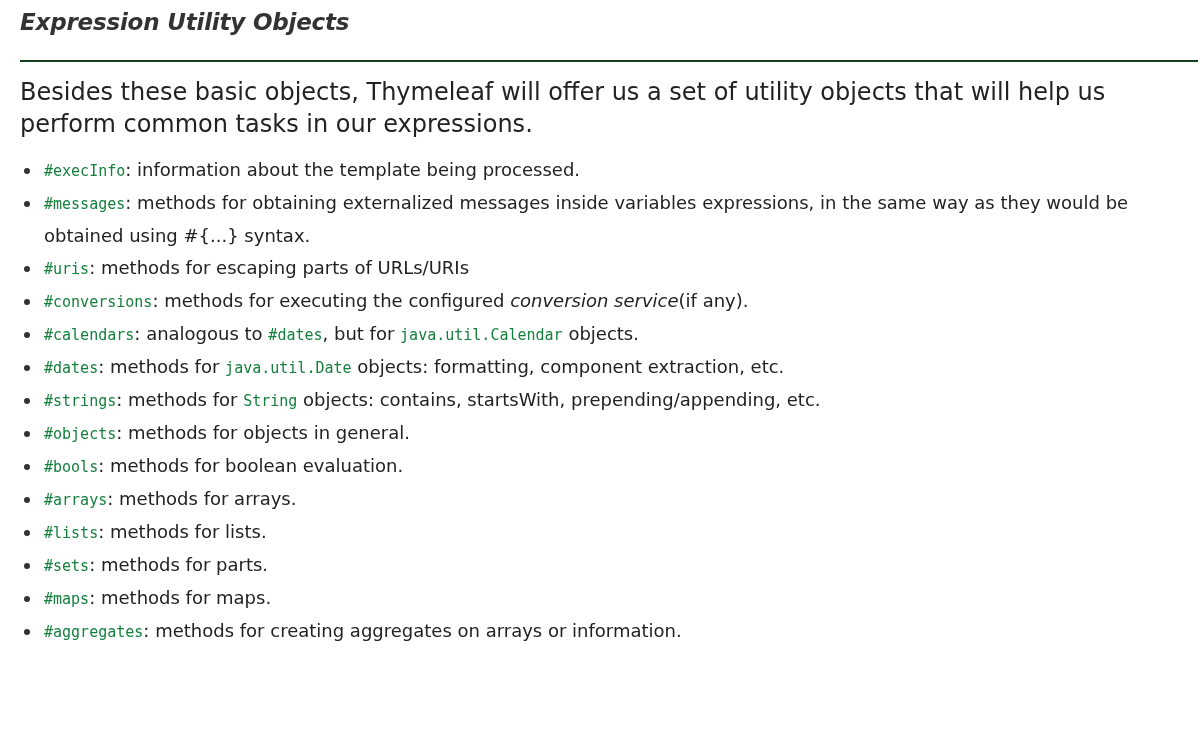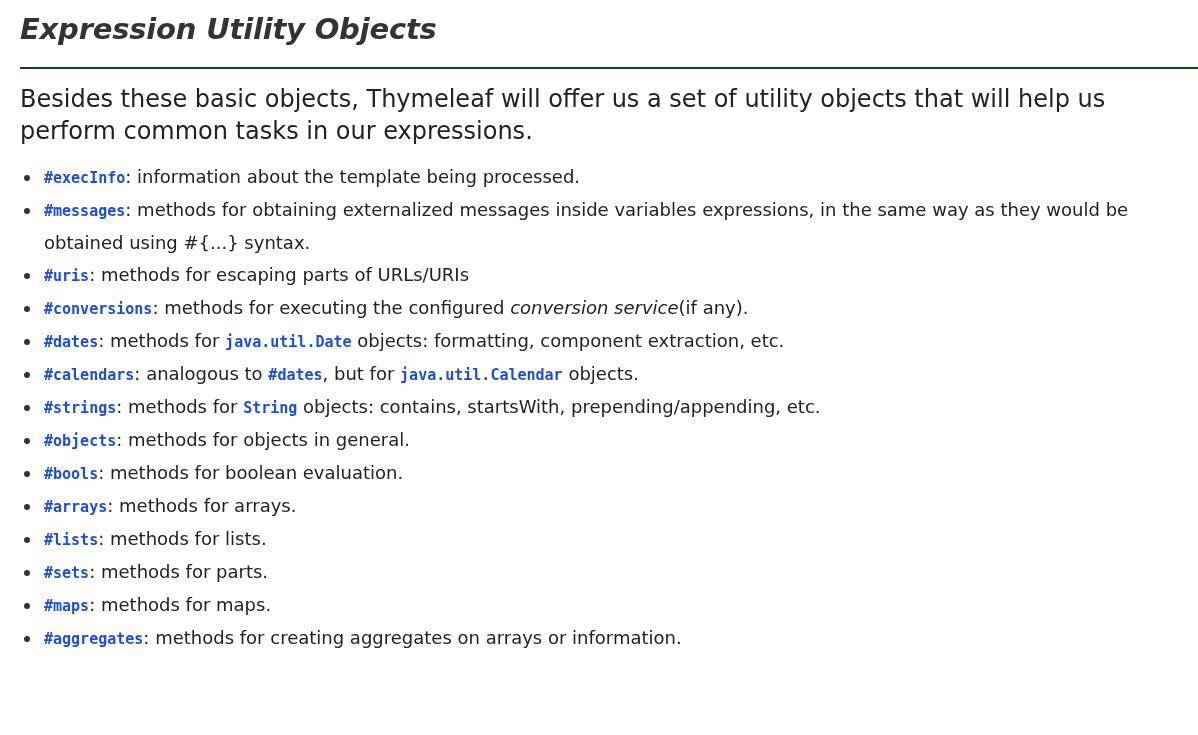--- a/index.html
+++ b/index.html
@@ -13,27 +13,27 @@
     overflow: hidden;
     font-family: "DejaVu Sans", "Liberation Sans", sans-serif;
     color: #222222;
     -webkit-font-smoothing: antialiased;
   }
   .page {
     padding: 0 20px;
     box-sizing: border-box;
   }
   .section-title {
-    font-size: 29px;
+    font-size: 23px;
     font-weight: bold;
     font-style: italic;
     color: #333333;
     letter-spacing: -0.2px;
     margin: 0;
-    padding-top: 12px;
+    padding-top: 5px;
     line-height: 34px;
   }
   .title-rule {
     height: 2px;
     background: #14401e;
     margin-top: 21px;
     margin-left: 0px;
     margin-right: -20px;
   }
   .intro {
@@ -64,23 +64,22 @@
     left: 4px;
     top: 14px;
     width: 6px;
     height: 6px;
     border-radius: 50%;
     background: #333333;
   }
   code, .code {
     font-family: "DejaVu Sans Mono", "Liberation Mono", monospace;
     font-size: 15px;
-    color: #1d4ed8;
+    color: #15803d;
     white-space: pre;
-    font-weight: bold;
   }
   em, .em {
     font-style: italic;
   }
   .sep {
     color: #222222;
   }
 </style>
 </head>
 <body>
@@ -110,32 +109,32 @@
       <span>methods for escaping parts of URLs/URIs</span>
     </li>
 
     <li>
       <code>#conversions</code><span class="sep">:</span>
       <span>methods for executing the configured</span>
       <em>conversion service</em><span>(if any).</span>
     </li>
 
     <li>
-      <code>#dates</code><span class="sep">:</span>
-      <span>methods for</span>
-      <code>java.util.Date</code>
-      <span>objects: formatting, component extraction, etc.</span>
-    </li>
-
-    <li>
       <code>#calendars</code><span class="sep">:</span>
       <span>analogous to</span>
       <code>#dates</code><span>, but for</span>
       <code>java.util.Calendar</code>
       <span>objects.</span>
+    </li>
+
+    <li>
+      <code>#dates</code><span class="sep">:</span>
+      <span>methods for</span>
+      <code>java.util.Date</code>
+      <span>objects: formatting, component extraction, etc.</span>
     </li>
 
 
     <li>
       <code>#strings</code><span class="sep">:</span>
       <span>methods for</span>
       <code>String</code>
       <span>objects: contains, startsWith, prepending/appending, etc.</span>
     </li>
 

